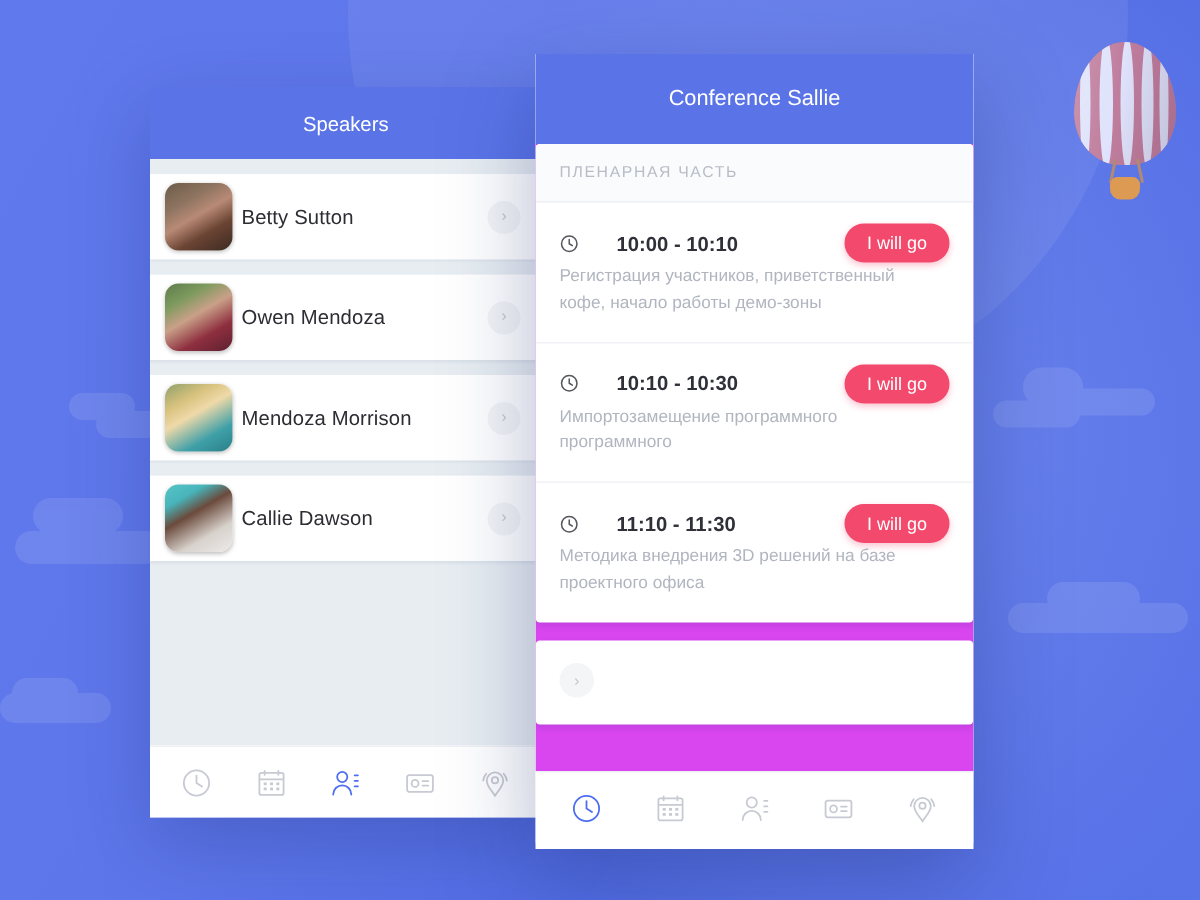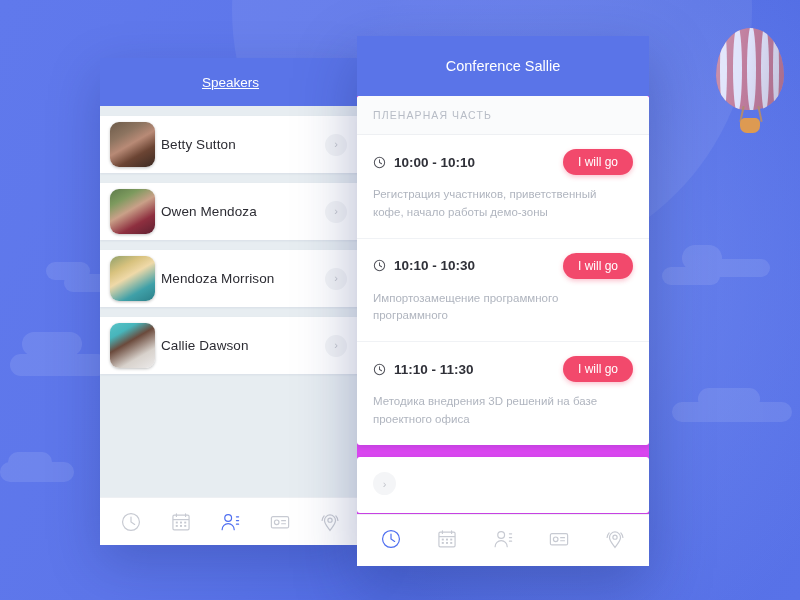--- a/index.html
+++ b/index.html
@@ -44,21 +44,20 @@
 
   
   #phone-left {
     left:100px; top:58px; width:261px; height:487px;
     box-shadow:0 18px 48px rgba(25,40,110,0.26);
   }
   #phone-left .hdr {
     height:48px; background:#5a74e8; color:#fff;
     display:flex; align-items:center; justify-content:center;
     font-size:13.5px;
-    text-decoration:underline;
   }
   #phone-left .body { background:#e7edf1; height:calc(100% - 48px - 48px); padding:10px 0 0 0; }
   .spk-card {
     background:#fff; height:57px; margin-bottom:10px;
     display:flex; align-items:center; padding:0 0 0 10px;
     box-shadow:0 1px 2px rgba(40,60,120,0.08);
     position:relative;
   }
   .spk-avatar { width:45px; height:45px; border-radius:9px; flex:0 0 45px;
                 box-shadow:0 1px 3px rgba(0,0,0,0.25); overflow:hidden; position:relative; }
@@ -92,28 +91,28 @@
   #phone-right .body { background:#d946ef; height:calc(100% - 60px - 52px);
                         padding:0 0; overflow:hidden; }
   .sect { background:#fff; border-radius:3px; overflow:hidden;
           box-shadow:0 2px 5px rgba(20,35,95,0.12); margin-bottom:12px; }
   .sect-hd { background:#fafbfc; border-bottom:1px solid #eef0f3;
              padding:13px 16px; font-size:10.5px; letter-spacing:1.1px;
              color:#b7bcc6; text-transform:uppercase; }
   .ev { padding:14px 16px 16px 16px; border-bottom:1px solid #f0f2f5; position:relative; }
   .ev:last-child { border-bottom:none; }
   .ev-top { display:flex; align-items:center; justify-content:space-between; min-height:26px; }
-  .ev-time { display:flex; align-items:center; gap:8px; font-size:13.5px; font-weight:bold; color:#2f3038; }
+  .ev-time { display:flex; align-items:center; gap:25px; font-size:13.5px; font-weight:bold; color:#2f3038; }
   .ev-time .clk { color:#55565e; display:flex; }
   .btn-go {
     background:#f2496c; color:#fff; border:none; border-radius:13px;
     padding:6px 15px; font-size:12px; font-family:inherit; cursor:pointer;
     box-shadow:0 2px 5px rgba(242,73,108,0.33);
   }
-  .ev-desc { margin-top:11px; font-size:11.5px; line-height:1.55; color:#b0b5bf; max-width:230px; }
+  .ev-desc { margin-top:1px; font-size:11.5px; line-height:1.55; color:#b0b5bf; max-width:230px; }
   .ev .chev-sm {
     width:23px; height:23px; border-radius:50%; background:#f4f5f7;
     display:flex; align-items:center; justify-content:center;
     color:#c3c6cd; font-size:11px;
   }
 </style>
 </head>
 <body>
 
 <div id="bg">

